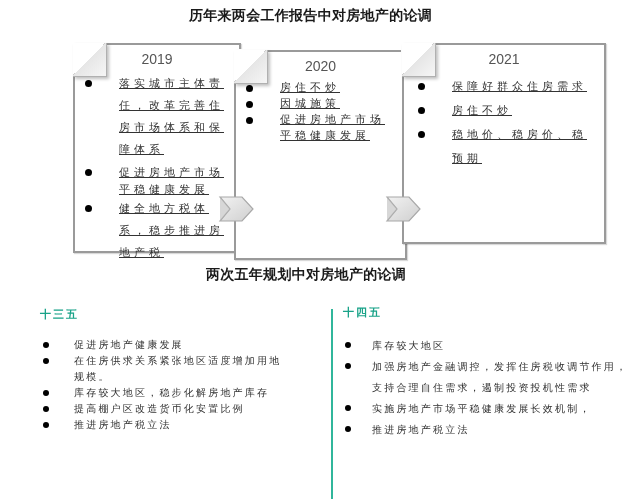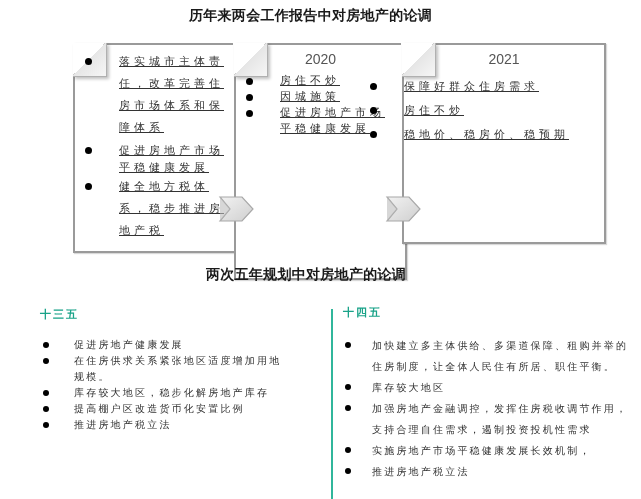--- a/index.html
+++ b/index.html
@@ -47,27 +47,27 @@
     background: #000;
   }
 
   #card2019 { left: 73px; top: 43px; width: 168px; height: 210px; }
   #card2019 ul { margin-top: 6px; padding-left: 44px; padding-right: 12px; }
   #card2019 li { line-height: 22px; margin-bottom: 0px; }
   #card2019 li::before { left: -34px; top: 7px; }
   #card2019 li.tight { line-height: 17px; margin-top: 3px; }
   #card2019 li.tight::before { top: 5px; }
 
-  #card2020 { left: 234px; top: 43px; width: 173px; height: 237px; }
+  #card2020 { left: 234px; top: 50px; width: 173px; height: 210px; }
   #card2020 ul { margin-top: 6px; padding-left: 44px; padding-right: 10px; }
   #card2020 li { line-height: 16px; }
   #card2020 li::before { left: -34px; top: 5px; }
 
   #card2021 { left: 402px; top: 43px; width: 204px; height: 201px; }
-  #card2021 ul { margin-top: 8px; padding-right: 8px; }
+  #card2021 ul { margin-top: 8px; padding-left: 48px; padding-right: 8px; }
   #card2021 li { line-height: 24px; }
   #card2021 li::before { left: -34px; top: 8px; }
 
   .chevron {
     position: absolute; width: 36px; height: 26px;
   }
   #chev1 { left: 218px; top: 196px; }
   #chev2 { left: 385px; top: 196px; }
 
   .plan-col { position: absolute; }
@@ -100,20 +100,21 @@
   }
 </style>
 </head>
 <body>
 
 <div class="main-title">历年来两会工作报告中对房地产的论调</div>
 
 <div class="card" id="card2019">
   <div class="fold-cut"></div>
   <div class="fold-flap"></div>
+  <div class="year">2019</div>
   <ul>
     <li>落实城市主体责任，改革完善住房市场体系和保障体系</li>
     <li class="tight">促进房地产市场平稳健康发展</li>
     <li>健全地方税体系，稳步推进房地产税</li>
   </ul>
 </div>
 
 <div class="card" id="card2020">
   <div class="fold-cut"></div>
   <div class="fold-flap"></div>
@@ -168,19 +169,18 @@
     <li>提高棚户区改造货币化安置比例</li>
     <li>推进房地产税立法</li>
   </ul>
 </div>
 
 <div class="divider"></div>
 
 <div class="plan-col" id="plan14">
   <div class="plan-heading">十四五</div>
   <ul>
-    <li>加快建立多主体供给、多渠道保障、租购并举的住房制度，让全体人民住有所居、职住平衡。</li>
     <li>库存较大地区</li>
     <li>加强房地产金融调控，发挥住房税收调节作用，支持合理自住需求，遏制投资投机性需求</li>
     <li>实施房地产市场平稳健康发展长效机制，</li>
     <li>推进房地产税立法</li>
   </ul>
 </div>
 
 </body></html>

